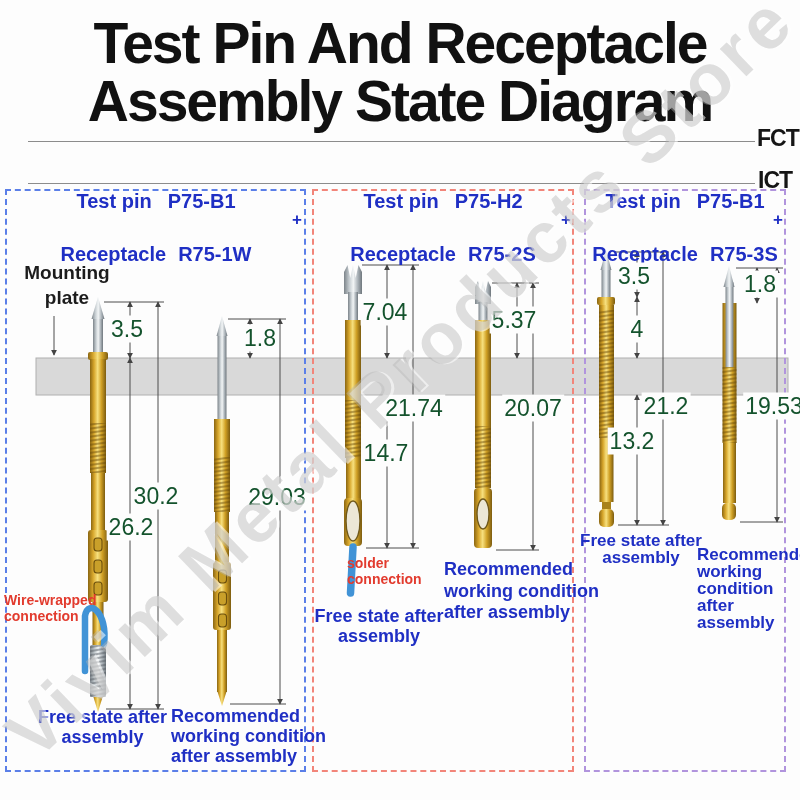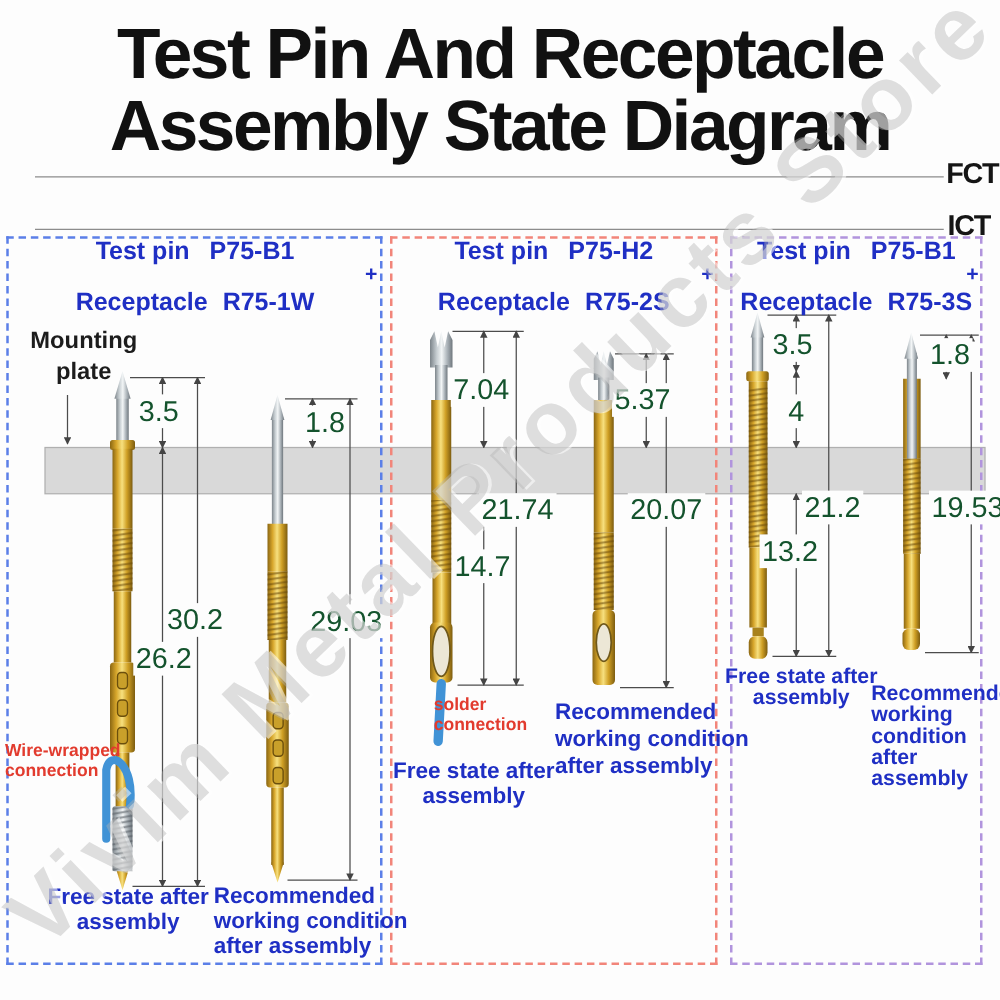--- a/index.html
+++ b/index.html
@@ -9,21 +9,21 @@
          font-weight:700;font-size:57px;line-height:58px;letter-spacing:-2px;color:var(--title-black,#111);}
   .level-line{position:absolute;height:0;border-top:1.6px solid #8c8c8c;}
   .level-label{position:absolute;font-weight:700;font-size:23px;letter-spacing:-1px;color:#151515;}
   .panel{position:absolute;box-sizing:border-box;}
   .panel.p1{border:2px dashed var(--panel1-border,#5b7fe8);}
   .panel.p2{border:2px dashed var(--panel2-border,#f2857a);}
   .panel.p3{border:2px dashed var(--panel3-border,#b194dd);}
   .phead{position:absolute;text-align:right;color:var(--accent-blue,#1f2fc4);font-weight:700;font-size:20px;line-height:19px;}
   .phead .r1{display:flex;justify-content:center;gap:16px;}
   .phead .plus{font-size:17px;line-height:16px;margin-top:1px;}
-  .phead .r3{display:flex;justify-content:center;gap:12px;margin-top:5px;}
+  .phead .r3{display:flex;justify-content:center;gap:12px;margin-top:17px;}
   .art{position:absolute;left:0;top:0;}
   .dim{position:absolute;transform:translate(-50%,-50%);font-size:23px;color:#14532d;
        background:#fdfdfd;padding:0 2px;white-space:nowrap;}
   .blabel{position:absolute;color:var(--accent-blue,#1f2fc4);font-weight:700;font-size:18px;line-height:20px;white-space:nowrap;}
   .blabel.center{text-align:center;}
   .blabel.small{font-size:17px;line-height:17px;}
   .rnote{position:absolute;color:var(--note-red,#e23b2e);font-weight:700;font-size:14px;line-height:16px;text-align:left;white-space:nowrap;}
   .mplate{position:absolute;color:#1c1c1c;font-weight:700;font-size:19px;line-height:25px;text-align:center;white-space:nowrap;}
   .watermark{position:absolute;left:50%;top:47%;transform:translate(-50%,-50%) rotate(-44deg);
              white-space:nowrap;font-weight:700;font-size:72px;letter-spacing:5px;

